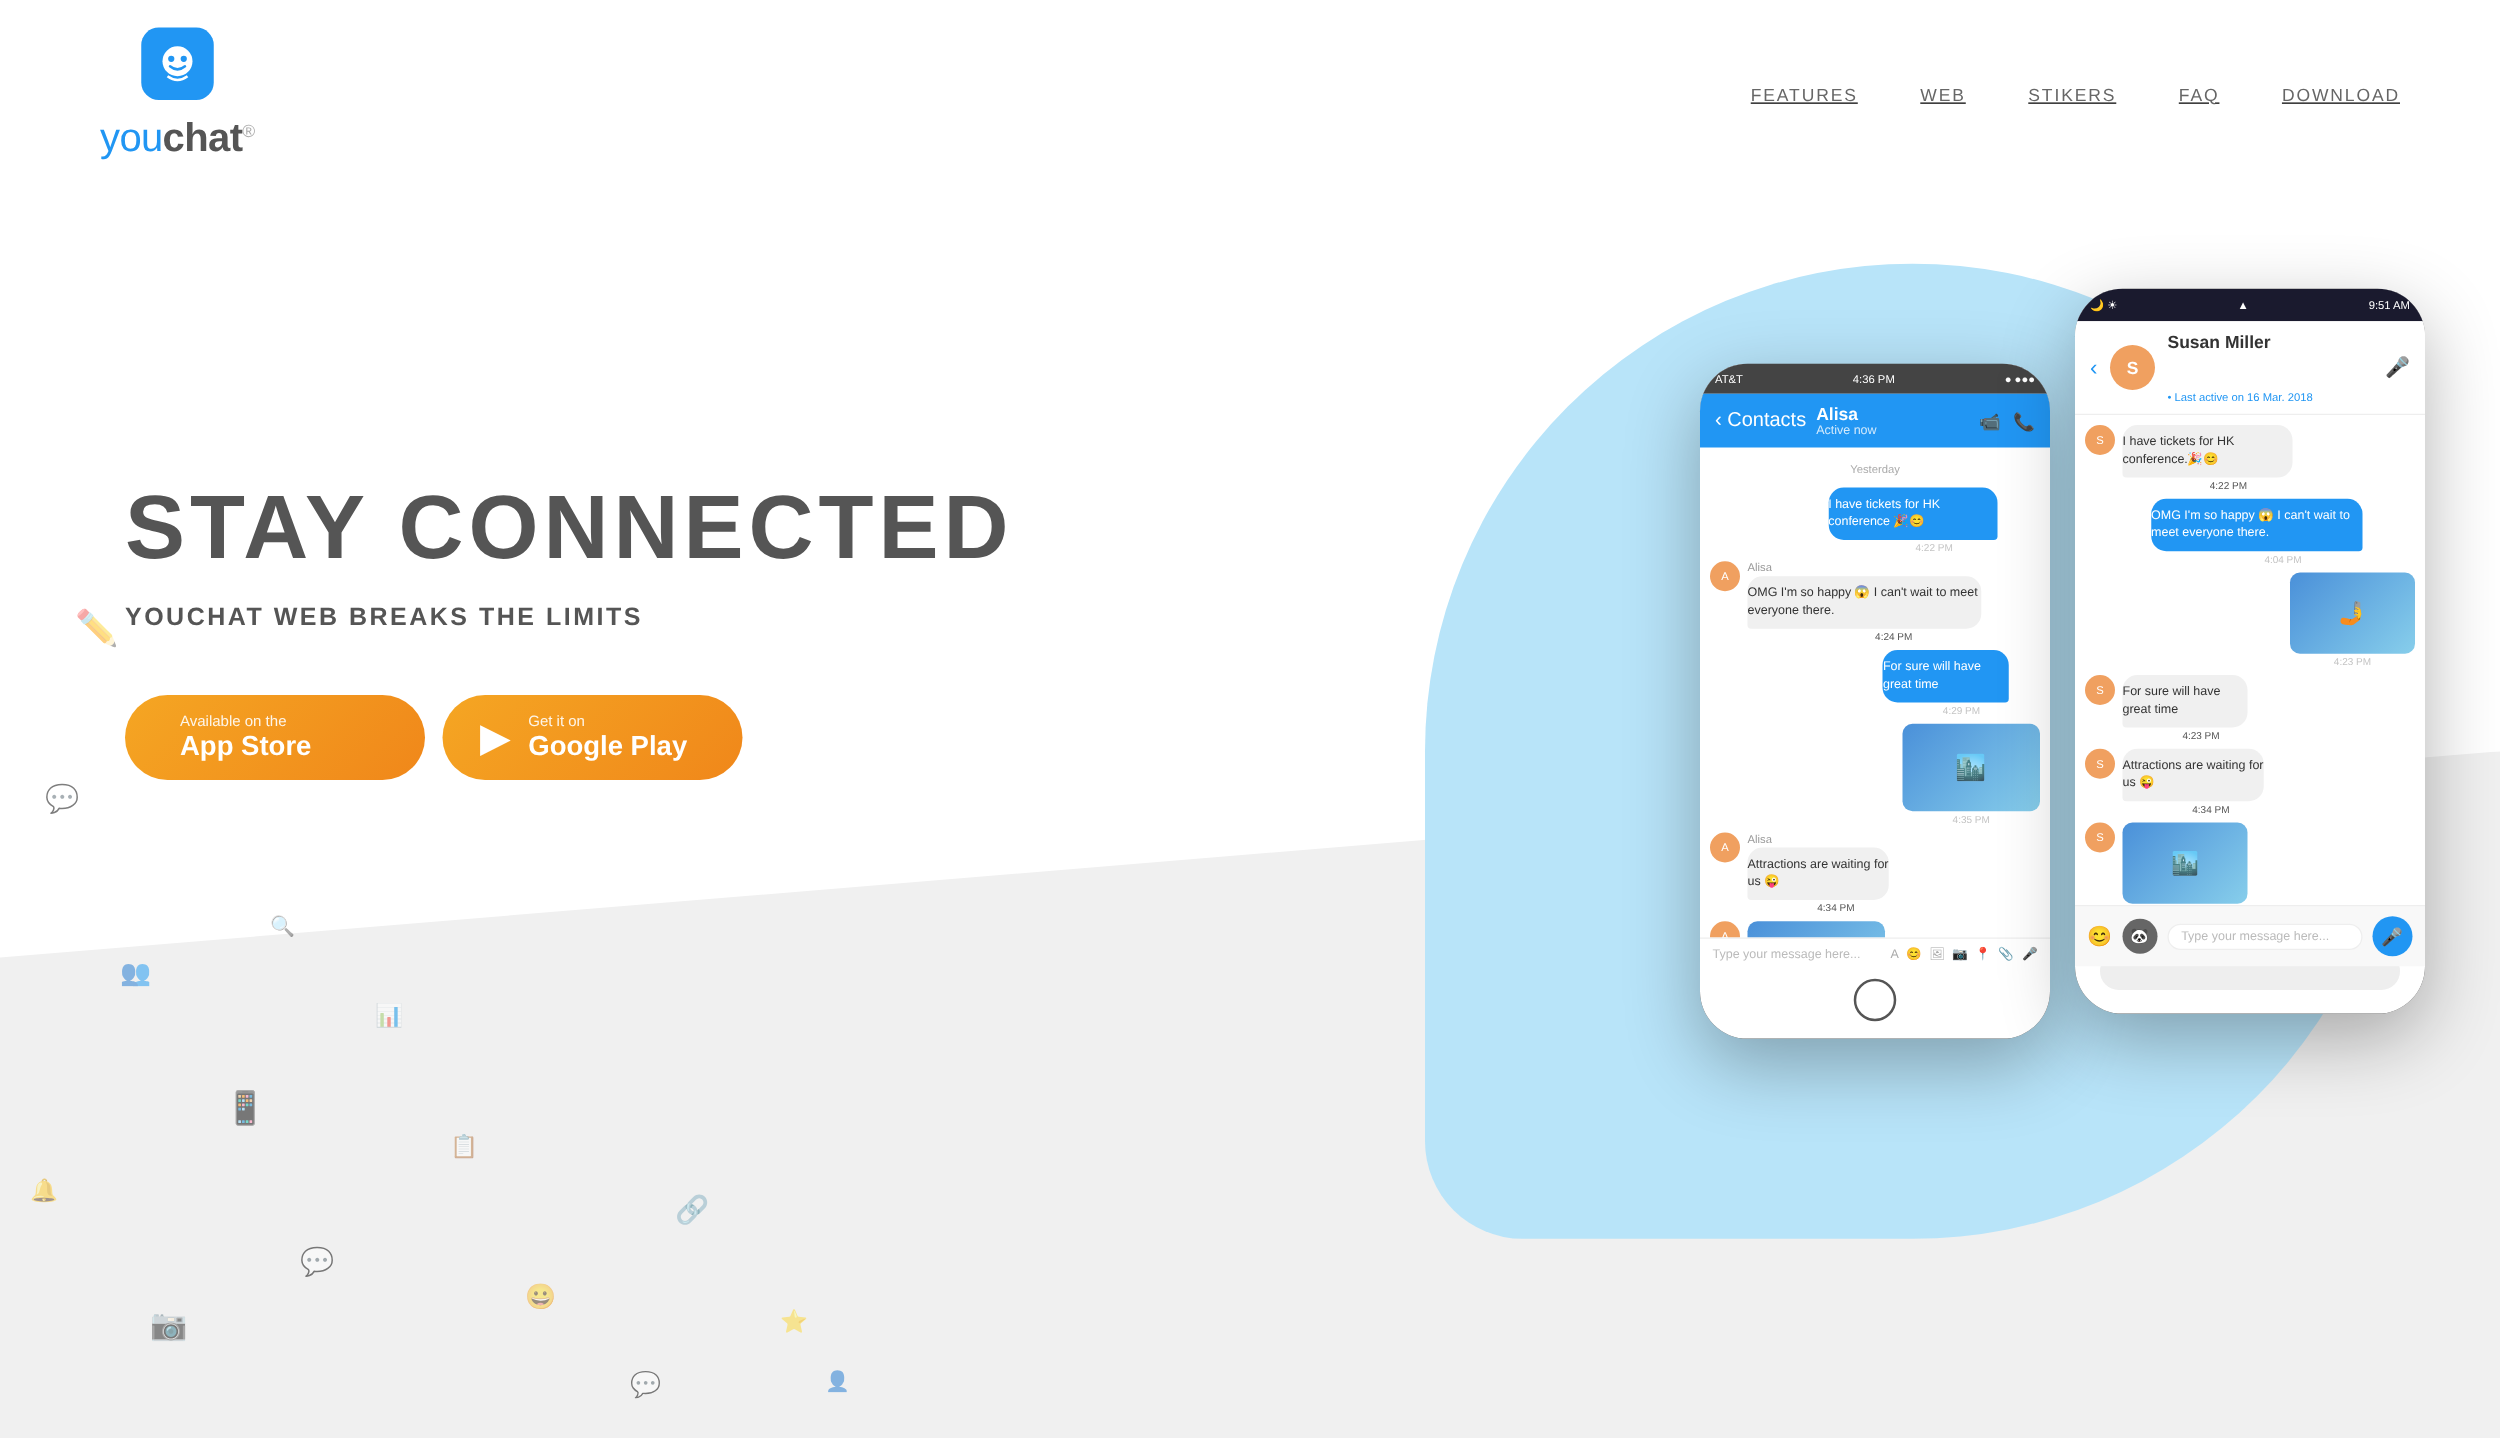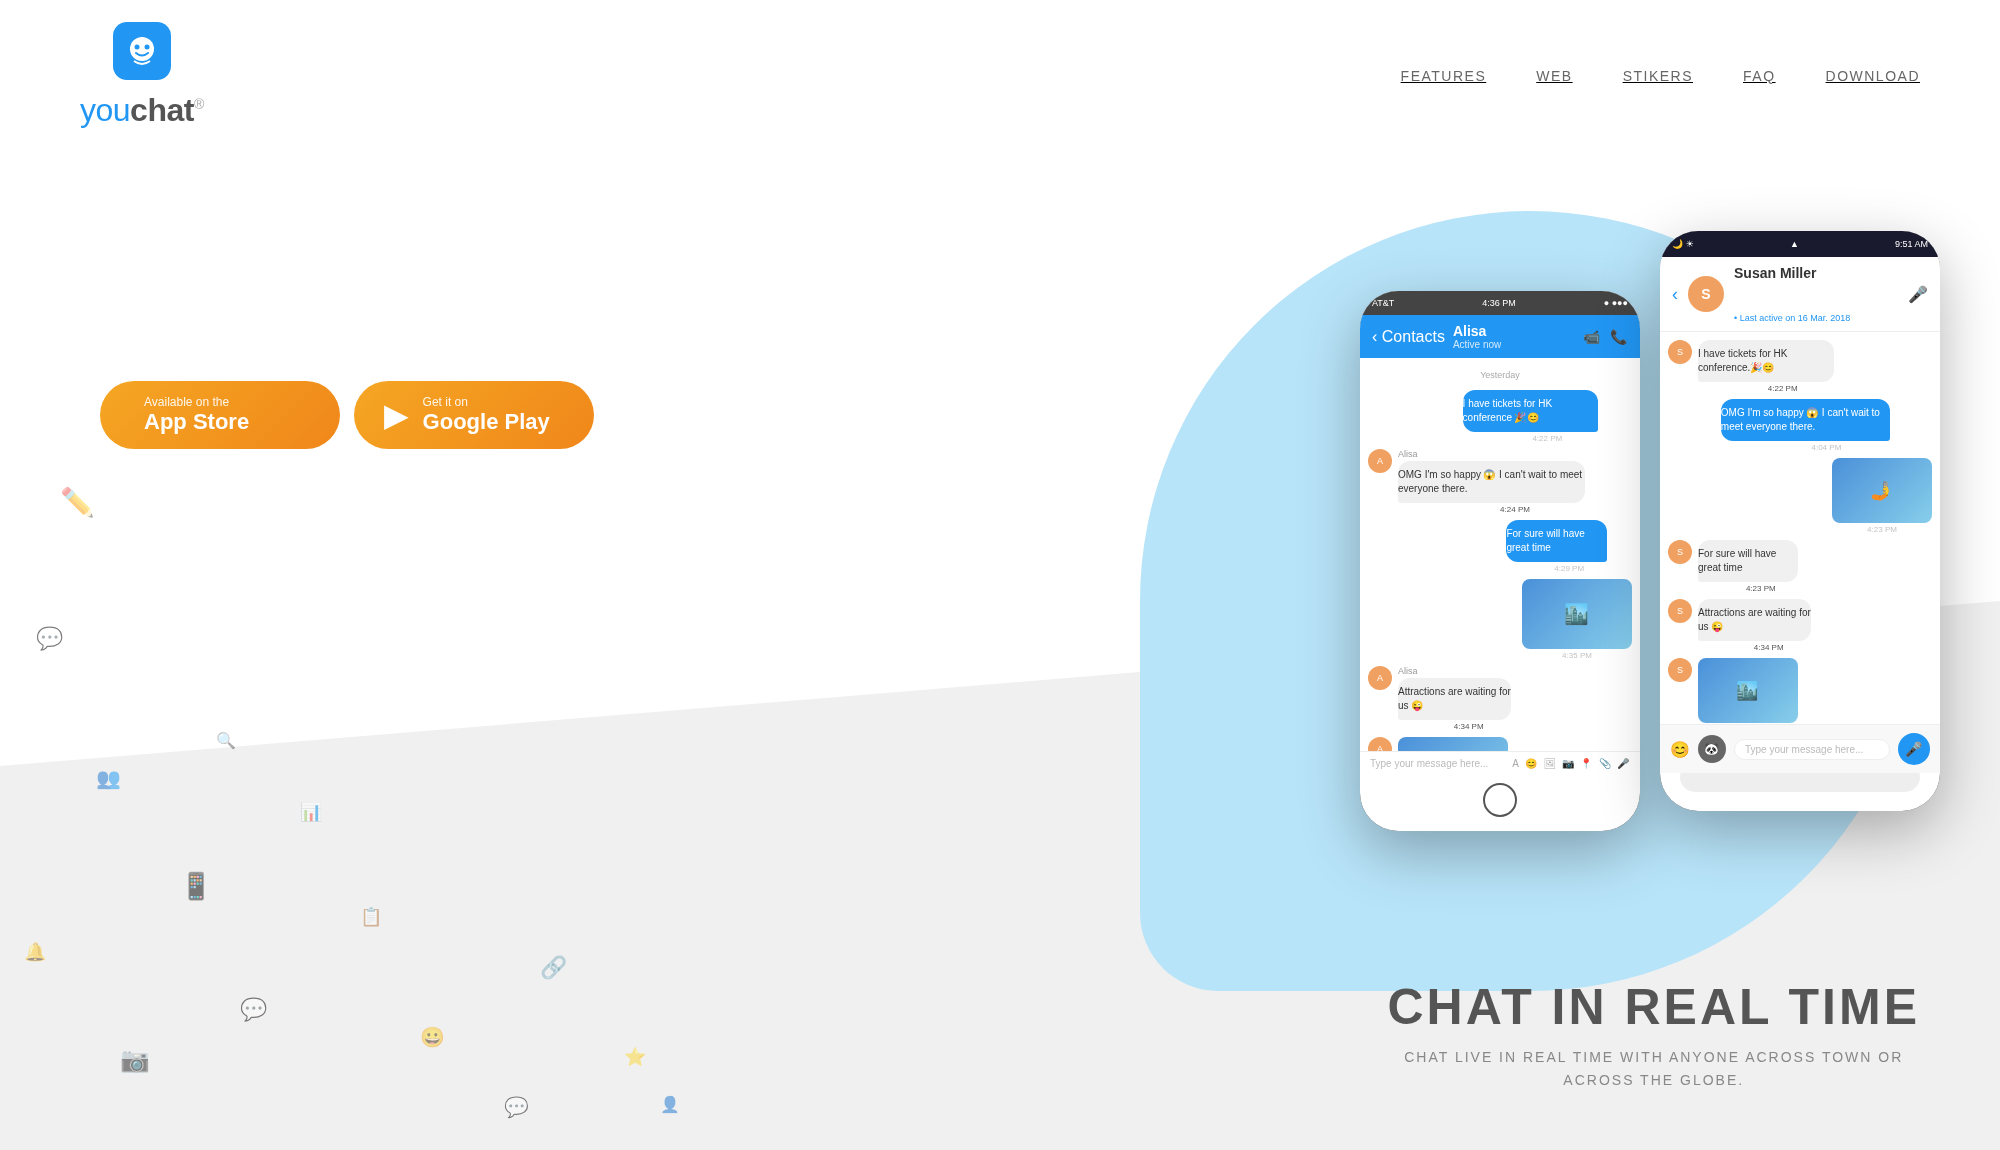--- a/index.html
+++ b/index.html
@@ -358,20 +358,22 @@
     <span class="icon-item" style="left:52%;top:85%;font-size:18px">⭐</span>
     <span class="icon-item" style="left:42%;top:92%;font-size:20px">💬</span>
     <span class="icon-item" style="left:18%;top:40%;font-size:16px">🔍</span>
     <span class="icon-item" style="left:25%;top:50%;font-size:18px">📊</span>
     <span class="icon-item" style="left:55%;top:92%;font-size:16px">👤</span>
   </div>
 
   <div class="speech-bubble"></div>
 
   <div class="hero-content">
+    <h1 class="hero-title">STAY CONNECTED</h1>
+    <p class="hero-subtitle">YOUCHAT WEB BREAKS THE LIMITS</p>
     <div class="cta-buttons">
       <button class="cta-btn">
         <span class="cta-btn-icon"></span>
         <div class="cta-btn-text">
           <span class="cta-btn-small">Available on the</span>
           <span class="cta-btn-large">App Store</span>
         </div>
       </button>
       <button class="cta-btn">
         <span class="cta-btn-icon">▶</span>
@@ -536,18 +538,14 @@
           <div class="msg-avatar" style="background:#666;width:28px;height:28px;font-size:12px">🐼</div>
           <span style="flex:1;font-size:10px;color:#bbb;background:#fff;border-radius:15px;padding:4px 10px;border:1px solid #eee">Type your message here...</span>
           <div class="mic-btn">🎤</div>
         </div>
 
         <div class="home-btn-right"></div>
       </div>
     </div>
   </div>
 
-  <div class="bottom-section">
-    <h2 class="bottom-title">CHAT IN REAL TIME</h2>
-    <p class="bottom-subtitle">CHAT LIVE IN REAL TIME WITH ANYONE ACROSS TOWN OR ACROSS THE GLOBE.</p>
-  </div>
 
 </div>
 
 </body></html>

